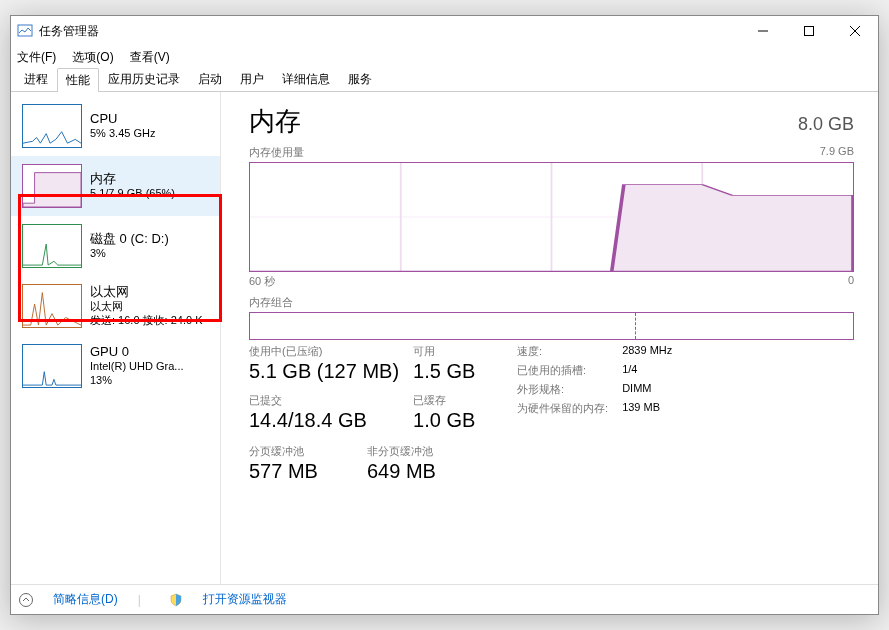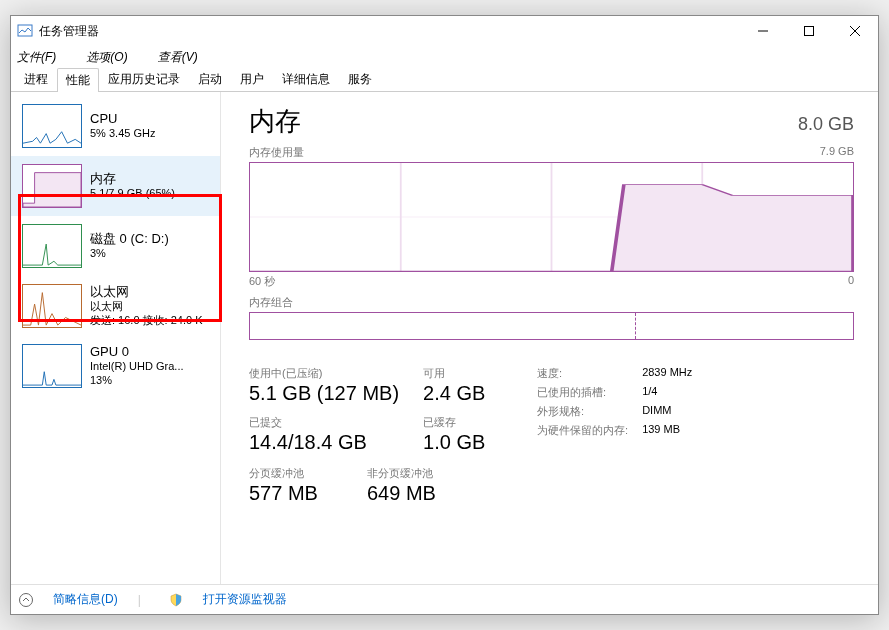--- a/index.html
+++ b/index.html
@@ -4,21 +4,21 @@
 <style>
 * { margin: 0; padding: 0; box-sizing: border-box; font-family: "Segoe UI", "Microsoft YaHei", sans-serif; }
 body { background: #f0f0f0; display: flex; justify-content: center; align-items: center; height: 100vh; }
 .shadow { filter: drop-shadow(0 4px 16px rgba(0,0,0,0.25)); }
 .window { width: 869px; height: 600px; background: #fff; display: flex; flex-direction: column; border: 1px solid #888; }
 .titlebar { height: 30px; display: flex; align-items: center; padding-left: 6px; }
 .titlebar .icon { width: 16px; height: 16px; margin-right: 6px; display: inline-flex; }
 .titlebar .title { font-size: 12px; flex: 1; }
 .titlebar .wbtns { display: flex; }
 .wbtn { width: 46px; height: 30px; display: flex; align-items: center; justify-content: center; font-size: 12px; font-family: Arial; }
-.menubar { height: 22px; display: flex; align-items: center; padding-left: 6px; font-size: 12px; gap: 30px; font-style: italic; }
+.menubar { height: 22px; display: flex; align-items: center; padding-left: 6px; font-size: 12px; gap: 16px; }
 .tabbar { height: 24px; display: flex; border-bottom: 1px solid #ccc; padding-left: 4px; font-size: 12px; align-items: end; }
 .tabbar .tab { padding: 3px 8px; border: 1px solid transparent; border-bottom: none; position: relative; cursor: default; }
 .tabbar .tab.active { border-color: #ccc; background: #fff; top: 1px; border-radius: 2px 2px 0 0; }
 .body { flex: 1; display: flex; overflow: hidden; }
 .sidebar { width: 210px; border-right: 1px solid #e5e5e5; overflow-y: auto; padding-top: 4px; }
 .sitem { height: 60px; display: flex; align-items: center; padding: 4px 4px 4px 8px; gap: 8px; border-left: 3px solid transparent; }
 .sitem.selected { background: #e6f2fb; }
 .sitem .thumb { width: 60px; height: 44px; border: 1px solid #777; background: #fff; position: relative; overflow: hidden; }
 .sitem .tlabels { display: flex; flex-direction: column; font-size: 11px; line-height: 14px; min-width: 0; overflow: hidden; white-space: nowrap; }
 .sitem .tname { font-size: 13px; }
@@ -28,21 +28,21 @@
 .header { display: flex; justify-content: space-between; align-items: baseline; }
 .header .big { font-size: 26px; }
 .header .right { font-size: 18px; color: #555; }
 .glabel { font-size: 11px; color: #777; margin-top: 6px; display: flex; justify-content: space-between; }
 .graph1 { height: 110px; border: 1px solid #a050a0; position: relative; margin-top: 2px; background: #fff; }
 .graph1 svg { position: absolute; inset: 0; width: 100%; height: 100%; }
 .gaxis { font-size: 11px; color: #777; display: flex; justify-content: space-between; margin-top: 2px; }
 .compbar { height: 28px; border: 1px solid #a050a0; margin-top: 2px; display: flex; }
 .compbar .seg1 { width: 64%; border-right: 1px dashed #a050a0; }
 .compbar .seg2 { flex: 1; }
-.stats { display: flex; gap: 24px; margin-top: 26px; }
+.stats { display: flex; gap: 14px; margin-top: 4px; }
 .statblock { min-width: 150px; }
 .statblock .lbl { font-size: 11px; color: #777; }
 .statblock .val { font-size: 20px; margin-top: 1px; }
 .kv { display: grid; grid-template-columns: auto auto; column-gap: 14px; row-gap: 4px; font-size: 11px; align-content: start; }
 .kv .k { color: #777; }
 .kv .v { }
 .row2 { display: flex; gap: 28px; margin-top: 12px; }
 .statusbar { height: 30px; border-top: 1px solid #e0e0e0; display: flex; align-items: center; padding: 0 8px; gap: 20px; font-size: 12px; }
 .statusbar .circ { width: 14px; height: 14px; border: 1px solid #666; border-radius: 50%; display: inline-flex; align-items: center; justify-content: center; }
 .statusbar .link { color: #0066cc; cursor: pointer; }
@@ -202,21 +202,21 @@
 
       <div class="stats">
         <div class="statblock">
           <div class="lbl">使用中(已压缩)</div>
           <div class="val">5.1 GB (127 MB)</div>
           <div class="lbl" style="margin-top:10px">已提交</div>
           <div class="val">14.4/18.4 GB</div>
         </div>
         <div class="statblock" style="min-width:90px">
           <div class="lbl">可用</div>
-          <div class="val">2.4 GB</div>
+          <div class="val">1.5 GB</div>
           <div class="lbl" style="margin-top:10px">已缓存</div>
           <div class="val">1.0 GB</div>
         </div>
         <div class="kv">
           <span class="k">速度:</span>
                 <span class="v">2839 MHz</span>
           <span class="k">已使用的插槽:</span>
                 <span class="v">1/4</span>
           <span class="k">外形规格:</span>
                 <span class="v">DIMM</span>

